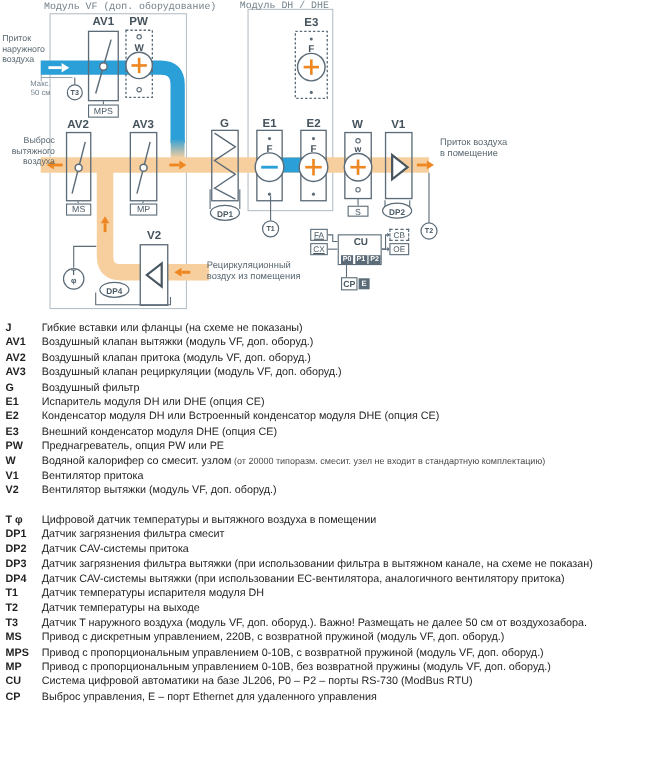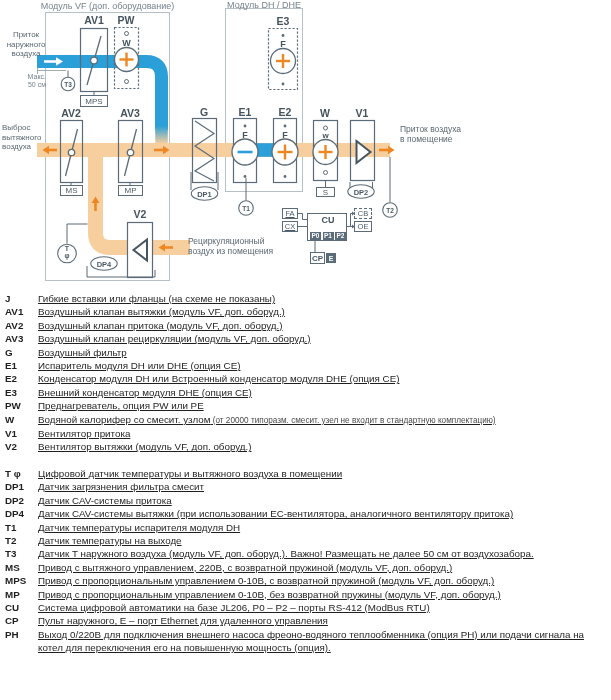--- a/index.html
+++ b/index.html
@@ -1,41 +1,41 @@
 <!DOCTYPE html>
 <html><head>
 <meta charset="utf-8">
 <style>
   html,body{margin:0;padding:0;background:#fff;}
   body{width:611px;height:700px;overflow:hidden;font-family:"Liberation Sans",sans-serif;}
   .abs{position:absolute;}
   #stage{position:relative;width:611px;height:700px;}
   #diagram{position:absolute;left:0;top:0;width:611px;height:292px;}
   #dsvg{position:absolute;left:0;top:0;}
-  .mod-title{font-size:9px;color:#75838d;text-align:center;white-space:nowrap;}
+  .mod-title{font-size:9px;color:#75838d;white-space:nowrap;font-family:Liberation Mono, monospace;}
   .comp-label{font-size:10.5px;font-weight:bold;color:#45535d;text-align:center;}
   .letter{font-size:9px;font-weight:bold;color:#45535d;text-align:center;}
   .letter.small{font-size:8px;}
   .sensor-t{font-size:6.5px;font-weight:bold;color:#4a5a64;text-align:center;}
   .sensor-t.two{white-space:pre-line;line-height:6.5px;font-size:7px;}
   .oval-t{font-size:7.5px;font-weight:bold;color:#4a5a64;text-align:center;}
   .sbox{border:1px solid #5b6b77;background:#fff;color:#4a5a64;font-size:8px;
         display:flex;align-items:center;justify-content:center;box-sizing:border-box;}
   .sbox.dashed{border-style:dashed;}
   .sbox.bold{font-weight:bold;}
   .chip{position:absolute;background:#5b6b77;color:#fff;font-size:6.5px;font-weight:bold;
         display:flex;align-items:center;justify-content:center;}
   .mltext{font-size:8px;color:#5a6871;white-space:pre-line;line-height:9.5px;}
   .mltext.md{font-size:8.5px;line-height:10px;}
   .mltext.dim{font-size:7px;line-height:8px;text-align:right;color:#75838d;}
   #legend{position:absolute;left:5px;top:292px;width:600px;color:#1f1f1f;}
   .lrow{display:flex;align-items:flex-start;min-height:13.4px;}
   .lrow.gap{margin-top:13px;}
   .lkey{flex:0 0 33px;font-weight:bold;font-size:9.8px;line-height:13.4px;}
-  .ldesc{flex:1;font-size:9.8px;line-height:13.4px;text-decoration:underline;}
+  .ldesc{flex:1;font-size:9.8px;line-height:13.4px;}
   .lnote{font-size:8.2px;color:#4a4a4a;}
 </style>
 </head>
 <body>
 
 <div id="stage">
   <div id="diagram">
 
     <svg id="dsvg" width="611" height="292" viewBox="0 0 611 292">
       <defs>
@@ -219,24 +219,24 @@
       <div class="abs" style="left:0;top:1px;width:40px;text-align:center;font-weight:bold;font-size:9px;color:#45535d;">CU</div>
       <div class="chip" style="left:2px;top:17.5px;width:11px;height:8px;">P0</div>
       <div class="chip" style="left:14.5px;top:17.5px;width:11px;height:8px;">P1</div>
       <div class="chip" style="left:27px;top:17.5px;width:11px;height:8px;">P2</div>
     </div>
     <div class="abs sbox bold" style="left:310px;top:252px;width:15px;height:12px;">CP</div>
     <div class="chip" style="left:326px;top:253px;width:10px;height:10px;font-size:7px;">E</div>
     <div class="abs sbox dashed" style="left:354px;top:208px;width:18px;height:11px;font-size:7.5px;text-align:right;">CB</div>
     <div class="abs sbox" style="left:354px;top:221px;width:18px;height:11px;font-size:7.5px;">OE</div>
 
-    <div class="abs mltext" style="left:2px;top:30px;width:48px;text-align:center;">Приток
+    <div class="abs mltext" style="left:2px;top:30px;width:48px;">Приток
 наружного
 воздуха</div>
-    <div class="abs mltext" style="left:2px;top:123px;width:48px;">Выброс
+    <div class="abs mltext" style="left:2px;top:123px;width:48px;text-align:right;">Выброс
 вытяжного
 воздуха</div>
     <div class="abs mltext dim" style="left:18px;top:72.5px;width:28px;">Макс.
 50 см</div>
     <div class="abs mltext md" style="left:400px;top:124px;width:90px;">Приток воздуха
 в помещение</div>
     <div class="abs mltext md" style="left:188px;top:236px;width:115px;">Рециркуляционный
 воздух из помещения</div>
   </div>
 
@@ -295,53 +295,53 @@
       </div>
       <div class="lrow">
         <span class="lkey">DP1</span>
         <span class="ldesc">Датчик загрязнения фильтра смесит</span>
       </div>
       <div class="lrow">
         <span class="lkey">DP2</span>
         <span class="ldesc">Датчик CAV-системы притока</span>
       </div>
       <div class="lrow">
+        <span class="lkey">DP3</span>
+        <span class="ldesc">Датчик загрязнения фильтра вытяжки (при использовании фильтра в вытяжном канале, на схеме не показан)</span>
+      </div>
+      <div class="lrow">
         <span class="lkey">DP4</span>
         <span class="ldesc">Датчик CAV-системы вытяжки (при использовании EC-вентилятора, аналогичного вентилятору притока)</span>
       </div>
       <div class="lrow">
         <span class="lkey">T1</span>
         <span class="ldesc">Датчик температуры испарителя модуля DH</span>
       </div>
       <div class="lrow">
         <span class="lkey">T2</span>
         <span class="ldesc">Датчик температуры на выходе</span>
       </div>
       <div class="lrow">
         <span class="lkey">T3</span>
         <span class="ldesc">Датчик T наружного воздуха (модуль VF, доп. оборуд.). Важно! Размещать не далее 50 см от воздухозабора.</span>
       </div>
       <div class="lrow">
         <span class="lkey">MS</span>
-        <span class="ldesc">Привод с вытяжного управлением, 220В, с возвратной пружиной (модуль VF, доп. оборуд.)</span>
+        <span class="ldesc">Привод с дискретным управлением, 220В, с возвратной пружиной (модуль VF, доп. оборуд.)</span>
       </div>
       <div class="lrow">
         <span class="lkey">MPS</span>
         <span class="ldesc">Привод с пропорциональным управлением 0-10В, с возвратной пружиной (модуль VF, доп. оборуд.)</span>
       </div>
       <div class="lrow">
         <span class="lkey">MP</span>
         <span class="ldesc">Привод с пропорциональным управлением 0-10В, без возвратной пружины (модуль VF, доп. оборуд.)</span>
       </div>
       <div class="lrow">
         <span class="lkey">CU</span>
-        <span class="ldesc">Система цифровой автоматики на базе JL206, P0 – P2 – порты RS-412 (ModBus RTU)</span>
+        <span class="ldesc">Система цифровой автоматики на базе JL206, P0 – P2 – порты RS-730 (ModBus RTU)</span>
       </div>
       <div class="lrow">
         <span class="lkey">CP</span>
-        <span class="ldesc">Пульт наружного, E – порт Ethernet для удаленного управления</span>
-      </div>
-      <div class="lrow">
-        <span class="lkey">PH</span>
-        <span class="ldesc">Выход 0/220В для подключения внешнего насоса фреоно-водяного теплообменника (опция PH) или подачи сигнала на котел для переключения его на повышенную мощность (опция).</span>
+        <span class="ldesc">Выброс управления, E – порт Ethernet для удаленного управления</span>
       </div>
     </div>
 </div>
 
 </body></html>

